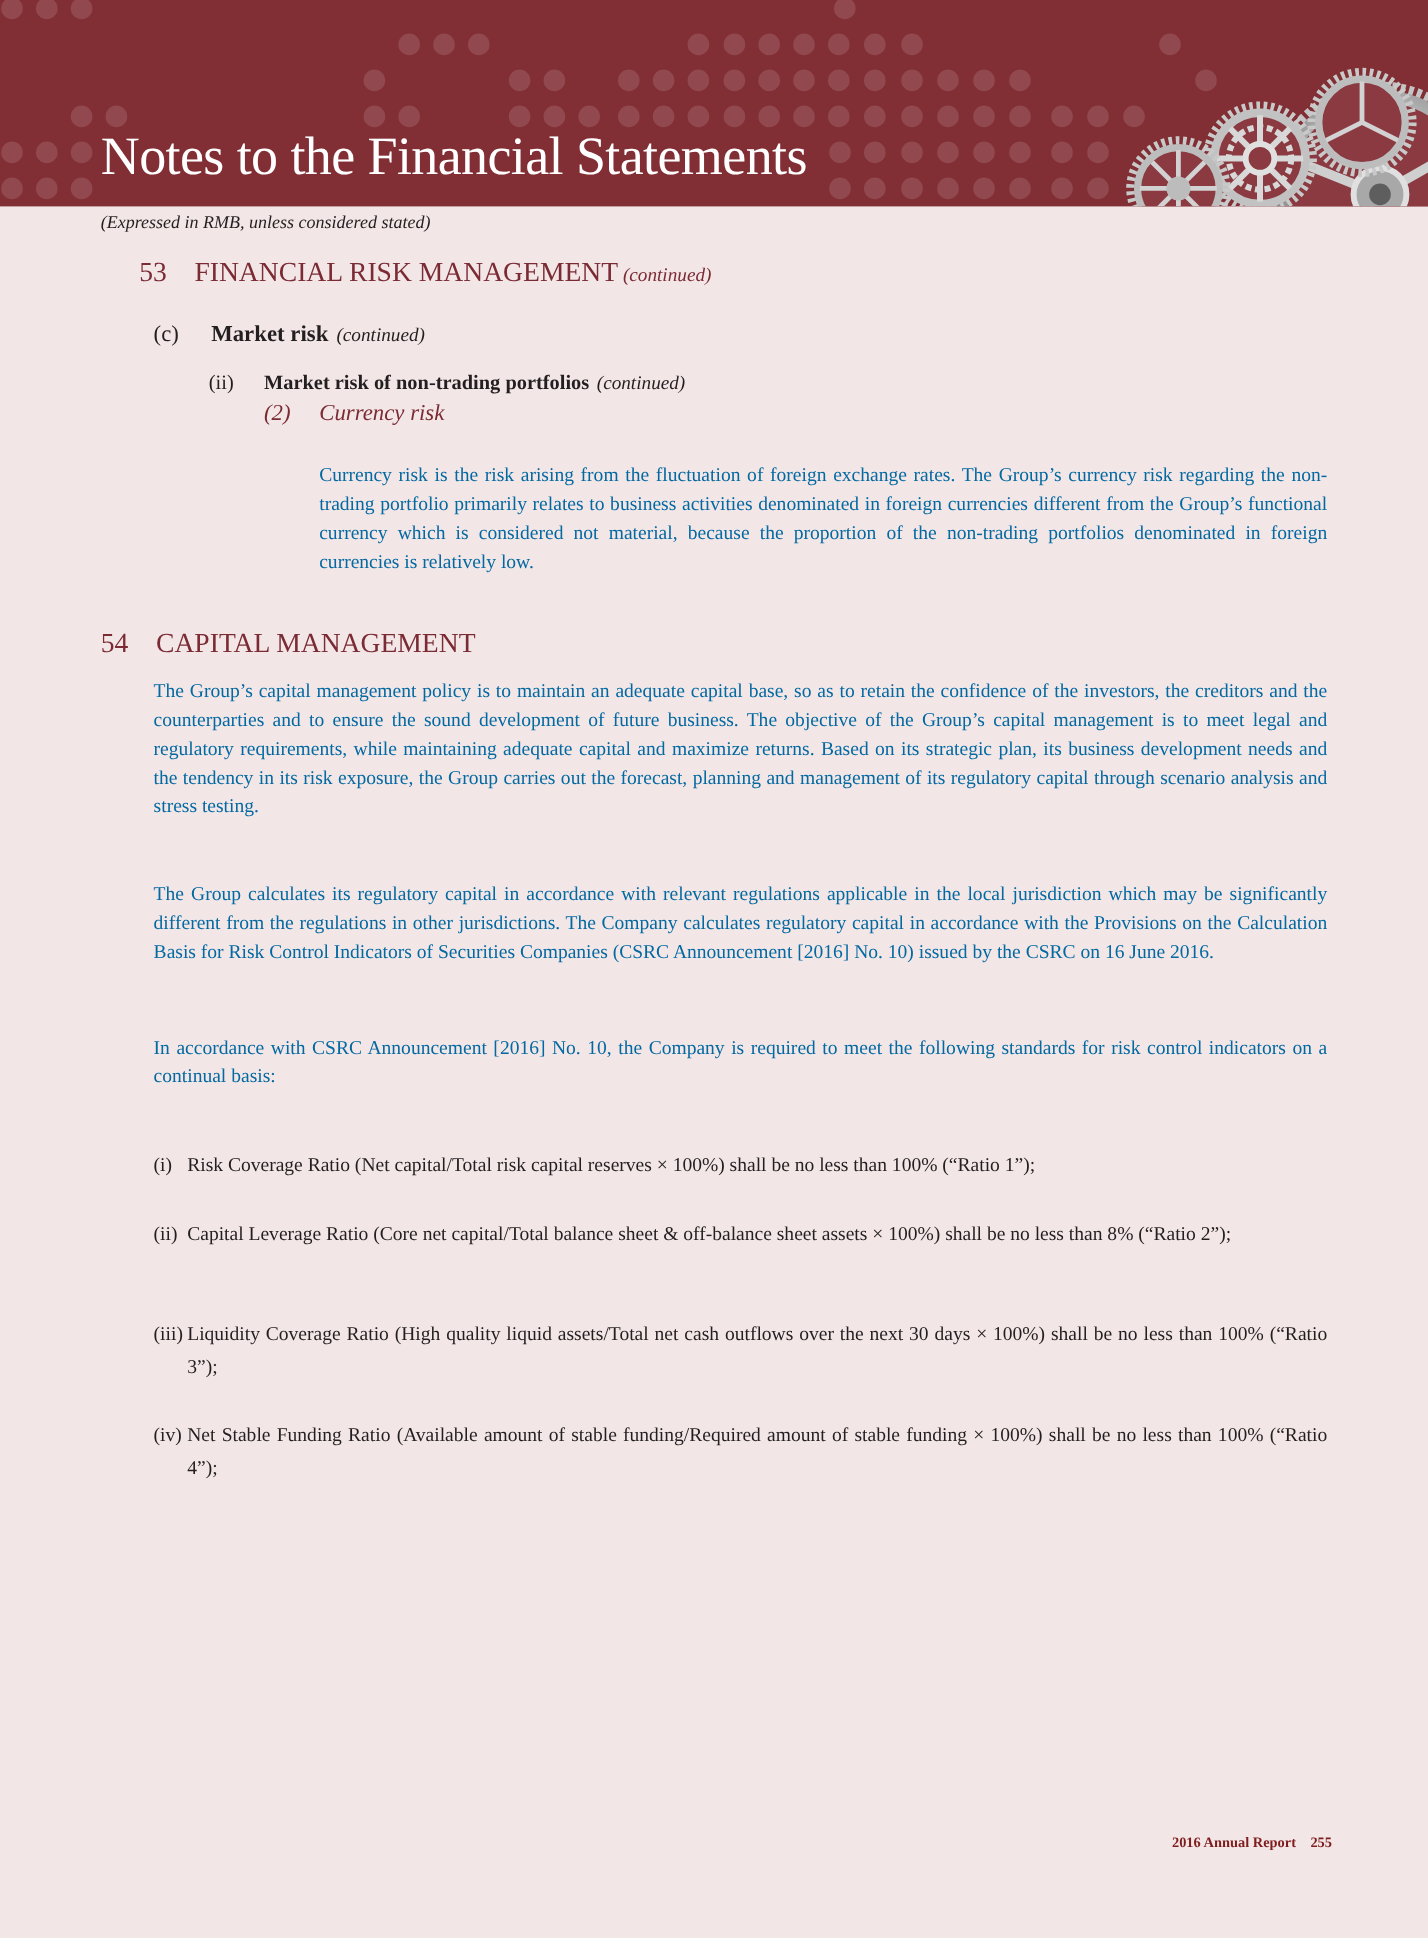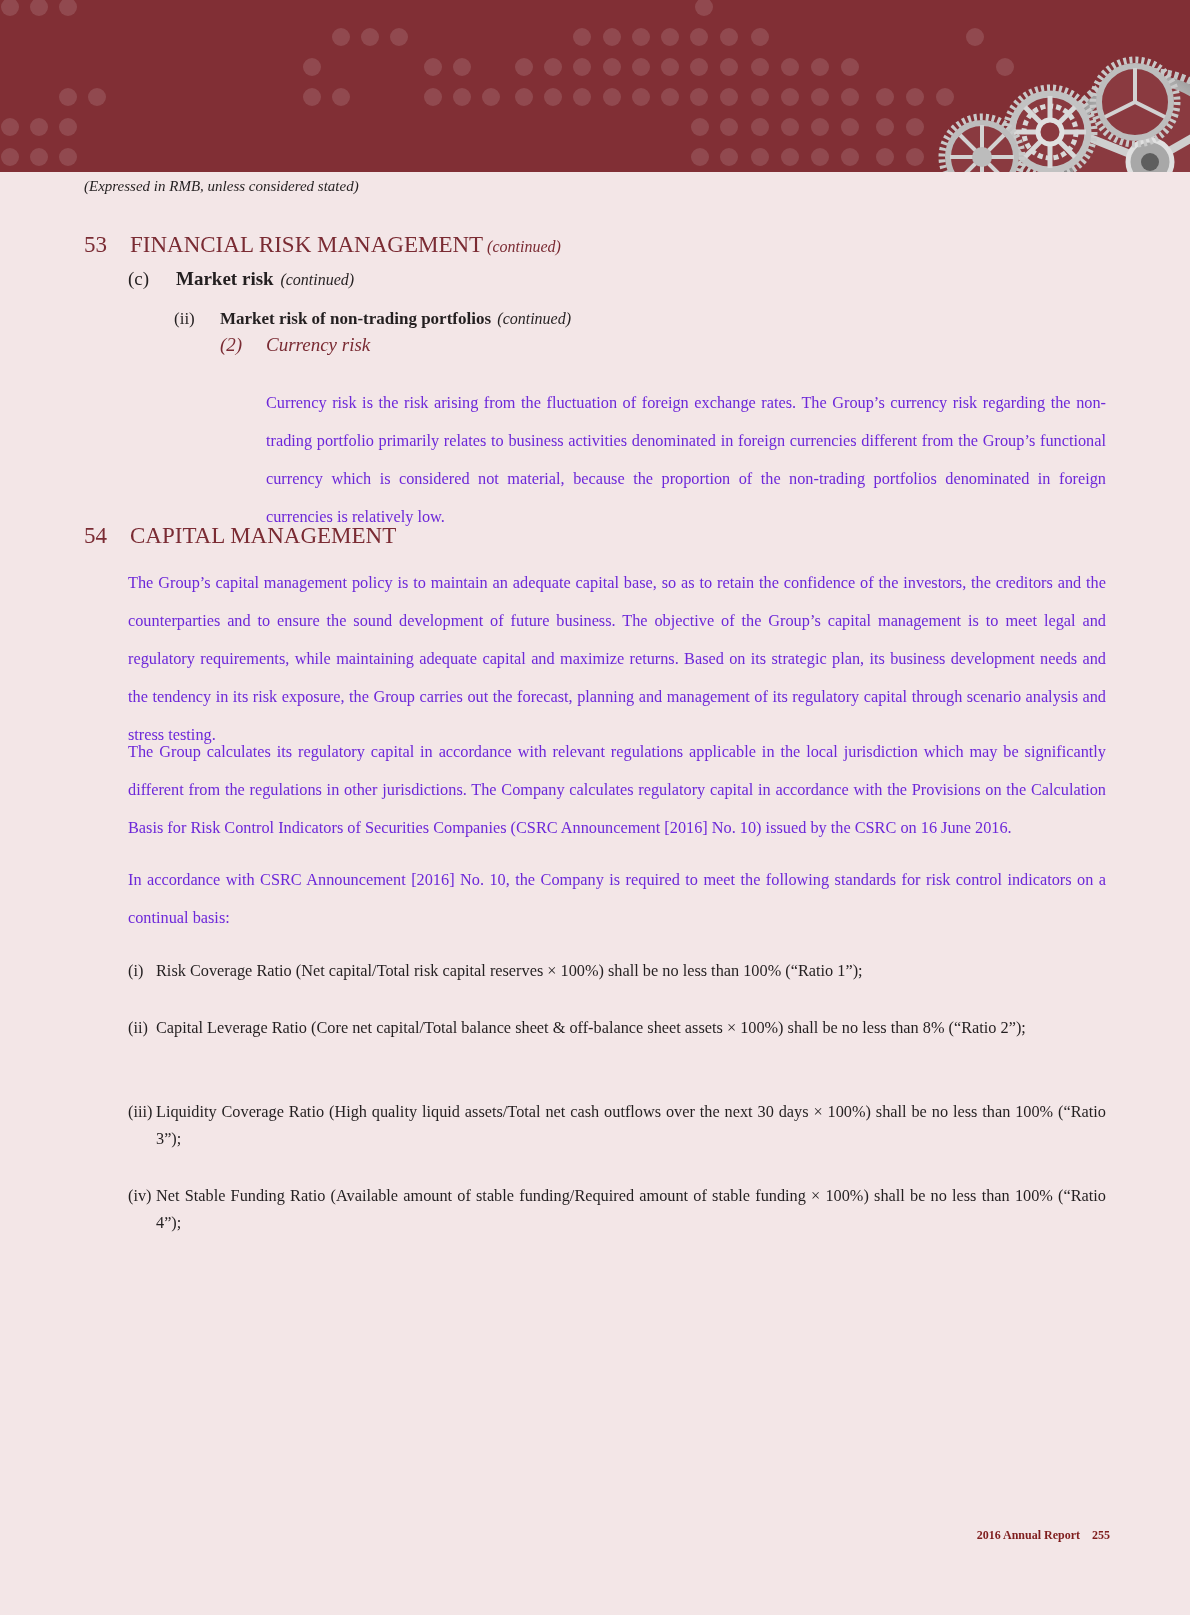--- a/index.html
+++ b/index.html
@@ -83,23 +83,23 @@
       left: 220px;
       font-size: 19px;
       font-style: italic;
       color: #7a2b33;
       white-space: nowrap;
     }
     .h4 .num { display: inline-block; width: 46px; }
     .para {
       position: absolute;
       font-size: 16.3px;
-      line-height: 38px;
+      line-height: 24px;
       text-align: justify;
-      color: #6d28d9;
+      color: #0369a1;
     }
     .list-item {
       position: absolute;
       left: 128px;
       width: 978px;
       font-size: 16.3px;
       line-height: 26.5px;
       color: #231f20;
     }
     .list-item .marker {
@@ -268,25 +268,26 @@
       <g stroke="#d2d2d2" stroke-width="4">
         <line x1="-32" y1="0" x2="32" y2="0"></line>
         <line x1="0" y1="-32" x2="0" y2="32"></line>
         <line x1="-22" y1="-22" x2="22" y2="22"></line>
         <line x1="-22" y1="22" x2="22" y2="-22"></line>
       </g>
       <circle r="10" fill="#bcbcbc"></circle>
     </g>
   </svg>
 
+  <div class="banner-title">Notes to the Financial Statements</div>
 </div>
 
 <div class="subtitle">(Expressed in RMB, unless considered stated)</div>
 
-<div class="h1" style="top:232px;">
+<div class="h1" style="top:214px;margin-left:32px;">
   <span class="num">53</span><span>FINANCIAL RISK MANAGEMENT</span><span class="cont">(continued)</span>
 </div>
 
 <div class="h2" style="top:268px;">
   <span class="num">(c)</span><span>Market risk</span>
   <span class="cont">(continued)</span>
 </div>
 
 <div class="h3" style="top:309px;">
   <span class="num">(ii)</span><span>Market risk of non-trading portfolios</span>

